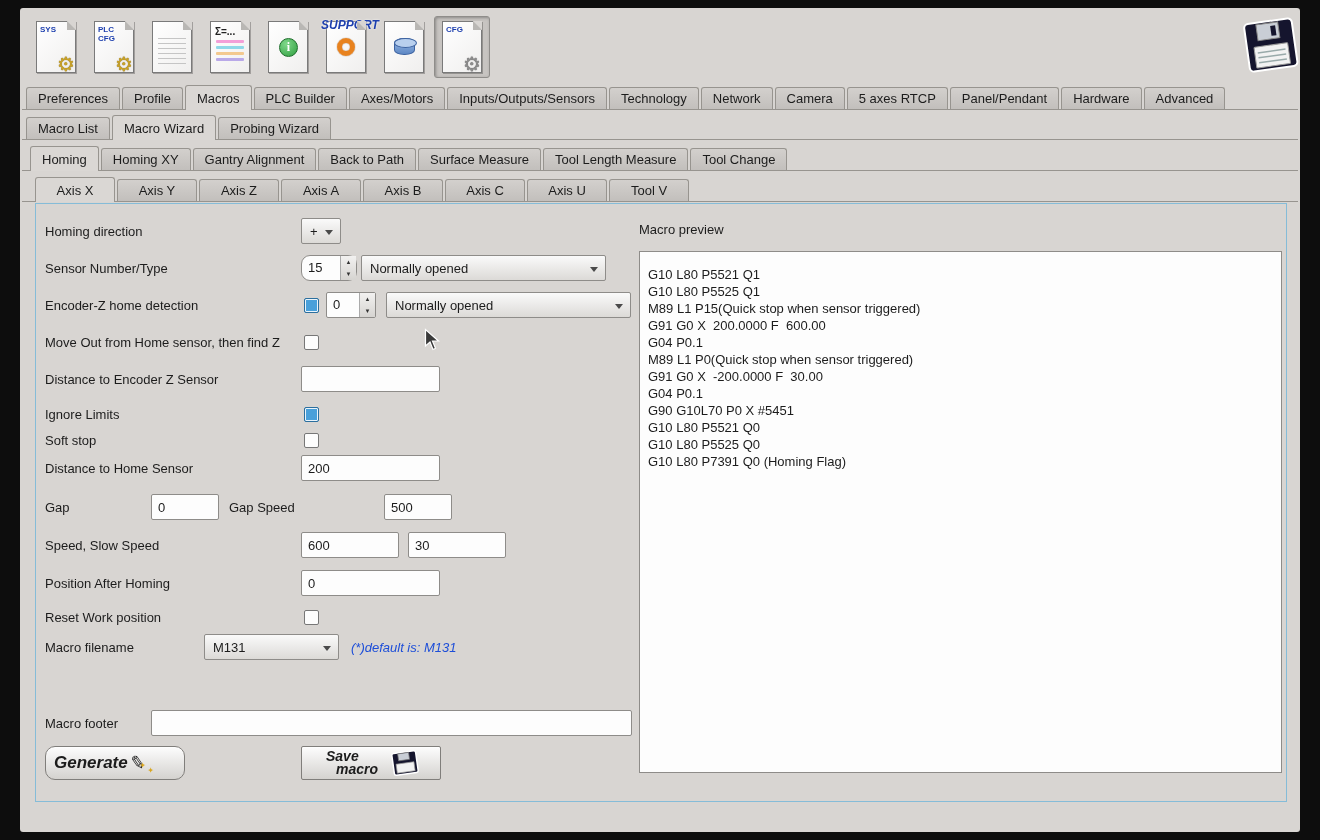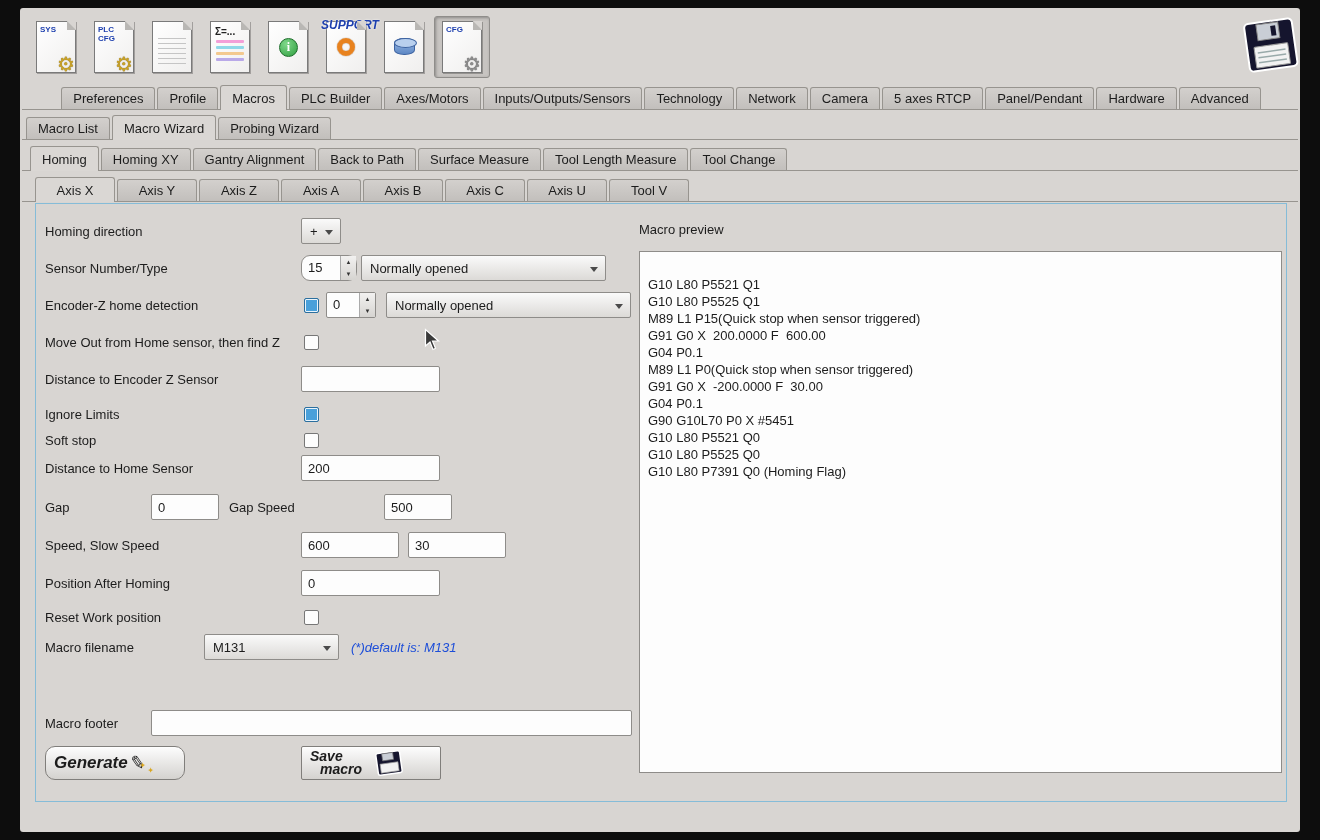--- a/index.html
+++ b/index.html
@@ -45,28 +45,28 @@
   .combo { height:26px; background:linear-gradient(#fafafa,#dcdad7); border:1px solid #8e8c89; border-radius:2px; display:flex; align-items:center; position:relative; padding:0 22px 0 8px; cursor:default; }
   .combo .arrow { position:absolute; right:7px; top:11px; width:0; height:0; border-left:4px solid transparent; border-right:4px solid transparent; border-top:5px solid #4a4a4a; }
   .spin { height:26px; border:1px solid #8e8c89; background:#fdfdfd; border-radius:2px; display:flex; position:relative; }
   .spin .val { flex:1; padding:4px 4px 0 6px; }
   .spin .btns { width:16px; border-left:1px solid #aaa; background:linear-gradient(#f2f1f0,#d6d4d1); display:flex; flex-direction:column; }
   .spin .btns span { flex:1; font-size:6px; line-height:6px; display:flex; align-items:center; justify-content:center; color:#333; }
   .cb { width:15px; height:15px; border:1px solid #777; background:#fdfdfd; border-radius:2px; display:inline-block; }
   .cb.checked { background:#49a0da; border-color:#2c6f9e; box-shadow:inset 0 0 0 1px #eaf4fb; }
   .push-btn { position:absolute; height:34px; background:linear-gradient(#fdfdfd,#d4d2cf); border:1px solid #807e7b; border-radius:2px; display:flex; align-items:center; cursor:default; box-shadow:0 1px 0 rgba(255,255,255,.6) inset; }
   .gen-label { font-style:italic; font-weight:bold; font-size:17px; padding-left:8px; }
-  .save-lines { font-style:italic; font-weight:bold; font-size:14px; line-height:13px; padding-left:8px; display:flex; flex-direction:column; }
+  .save-lines { font-style:italic; font-weight:bold; font-size:14px; line-height:13px; padding-left:24px; display:flex; flex-direction:column; }
   .save-lines span:last-child { padding-left:10px; }
   .pencil { font-size:18px; margin-left:2px; transform:rotate(10deg); }
   .spark { color:#d9a61f; font-size:8px; position:absolute; }
 
   
   .preview-label { position:absolute; }
-  .preview { position:absolute; background:#fdfdfd; border:1px solid #8e8c89; padding:24px 8px; overflow:hidden; }
+  .preview { position:absolute; background:#fdfdfd; border:1px solid #8e8c89; padding:14px 8px; overflow:hidden; }
   .preview div { white-space:pre; line-height:17px; font-size:13px; }
 
   .cursor { position:absolute; z-index:50; }
 </style>
 </head>
 <body>
 
 <div class="window">
 
   <div class="toolbar">
@@ -136,21 +136,21 @@
         <rect x="15" y="5" width="22" height="16" fill="#c9ced6" stroke="#888" stroke-width="1"></rect>
         <rect x="29" y="8" width="5" height="10" fill="#15152e"></rect>
         <rect x="10" y="27" width="34" height="21" rx="1" fill="#f2f2f2" stroke="#999" stroke-width="1"></rect>
         <line x1="13" y1="33" x2="41" y2="33" stroke="#9aa" stroke-width="1.5"></line>
         <line x1="13" y1="38" x2="41" y2="38" stroke="#9aa" stroke-width="1.5"></line>
         <line x1="13" y1="43" x2="41" y2="43" stroke="#9aa" stroke-width="1.5"></line>
       </svg>
     </div>
   </div>
 
-  <div class="tabrow" style="top:76px; padding-left:4px;justify-content:center;">
+  <div class="tabrow" style="top:76px; padding-left:4px;">
     <span class="tab">Preferences</span>
     <span class="tab">Profile</span>
     <span class="tab active">Macros</span>
     <span class="tab">PLC Builder</span>
     <span class="tab">Axes/Motors</span>
     <span class="tab">Inputs/Outputs/Sensors</span>
     <span class="tab">Technology</span>
     <span class="tab">Network</span>
     <span class="tab">Camera</span>
     <span class="tab">5 axes RTCP</span>

